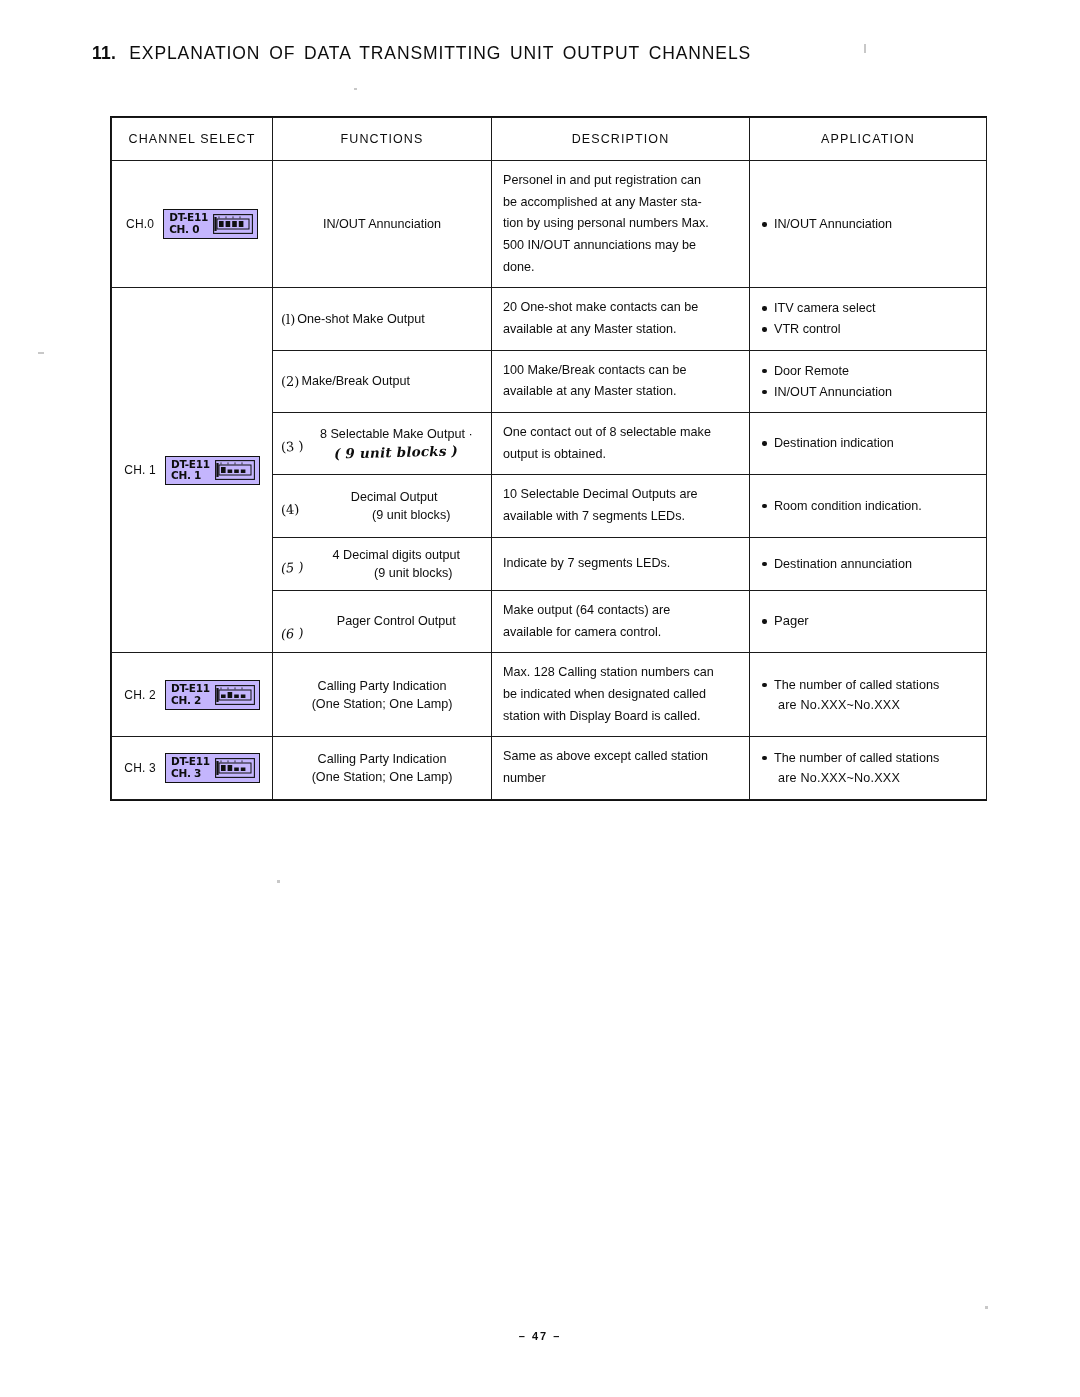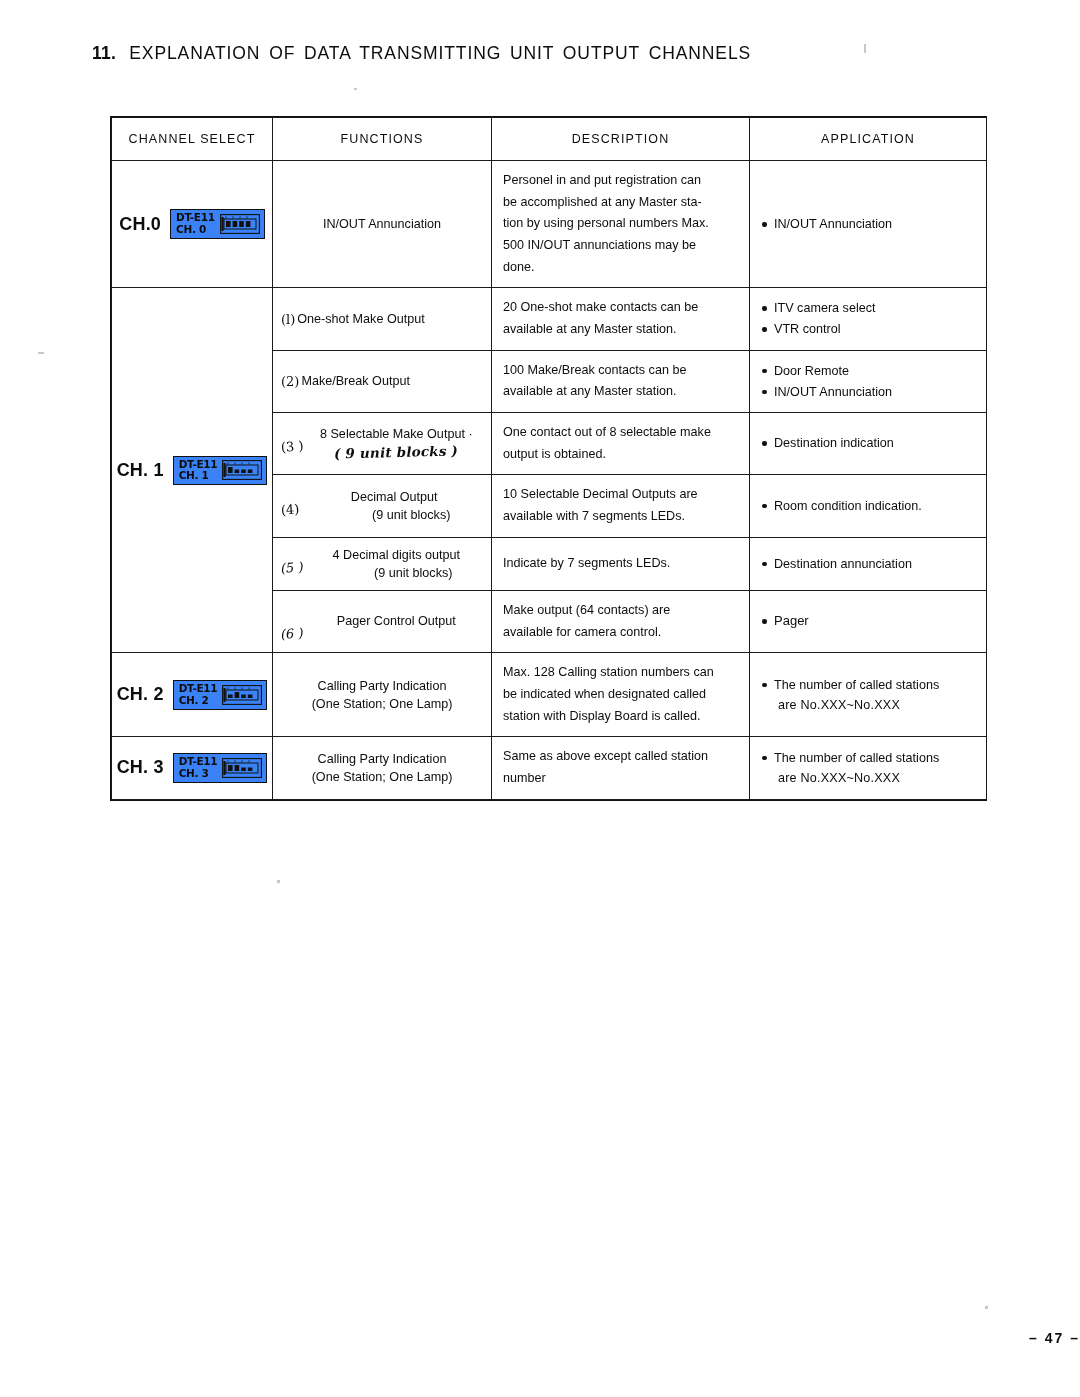--- a/index.html
+++ b/index.html
@@ -79,32 +79,32 @@
 
   
   .chcell {
     display: flex;
     align-items: center;
     justify-content: center;
     gap: 9px;
     padding: 6px 4px;
   }
   .chlabel {
-    font-size: 18px;
-    font-weight: bold;
+    font-size: 12px;
+    font-weight: normal;
     letter-spacing: 0.2px;
     white-space: nowrap;
   }
   .badge {
     border: 1.4px solid #111;
     display: flex;
     align-items: center;
     padding: 2px 4px 2px 5px;
     gap: 5px;
-    background: #3b82f6;
+    background: #c4b5fd;
   }
   .badge-text {
     display: flex;
     flex-direction: column;
     line-height: 1.12;
   }
   .badge-text span {
     font-family: "DejaVu Sans", sans-serif;
     font-size: 10.5px;
     font-weight: bold;
@@ -216,22 +216,22 @@
     text-align: justify;
     text-justify: inter-word;
   }
 
   
   .folio {
     position: absolute;
     left: 0;
     right: 0;
     top: 1330px;
-    text-align: right;
-    font-size: 14px;
+    text-align: center;
+    font-size: 11px;
     font-weight: bold;
     letter-spacing: 2px;
   }
 
   
   .speck {
     position: absolute;
     background: #9a9a9a;
     opacity: 0.55;
   }

